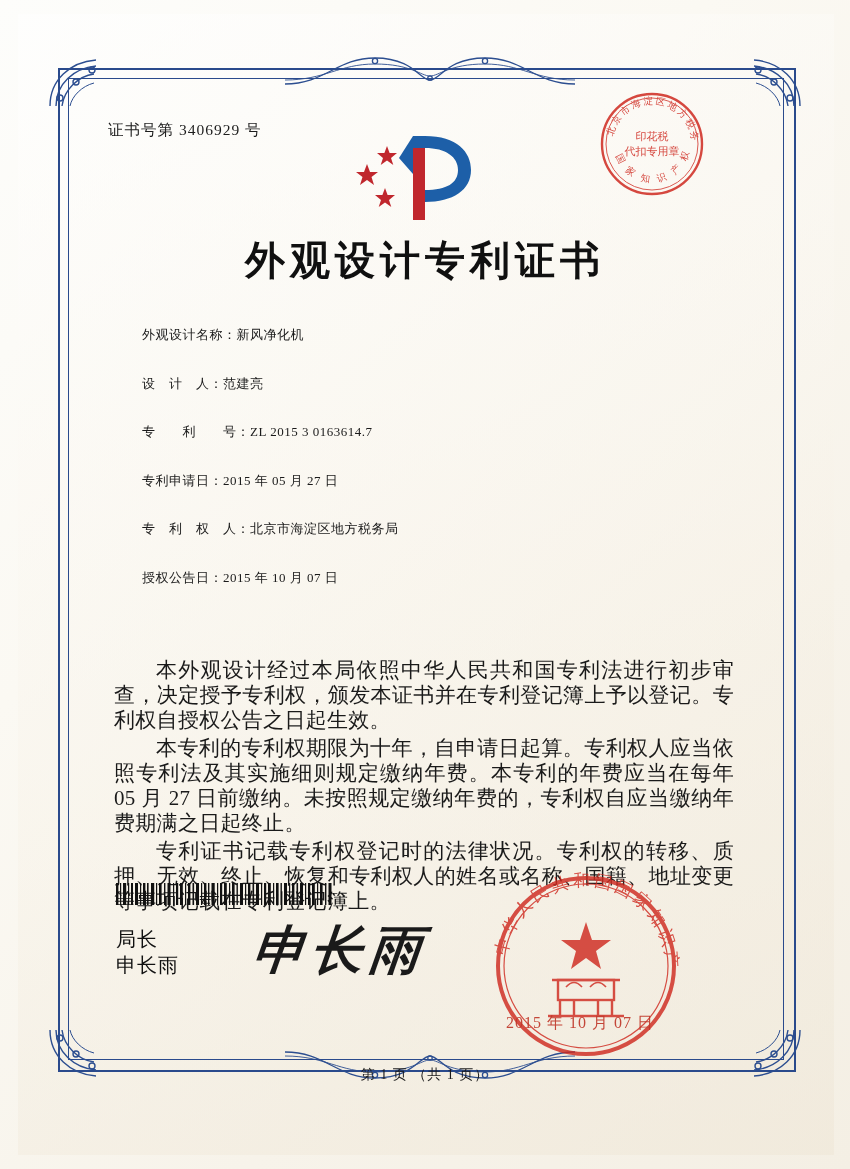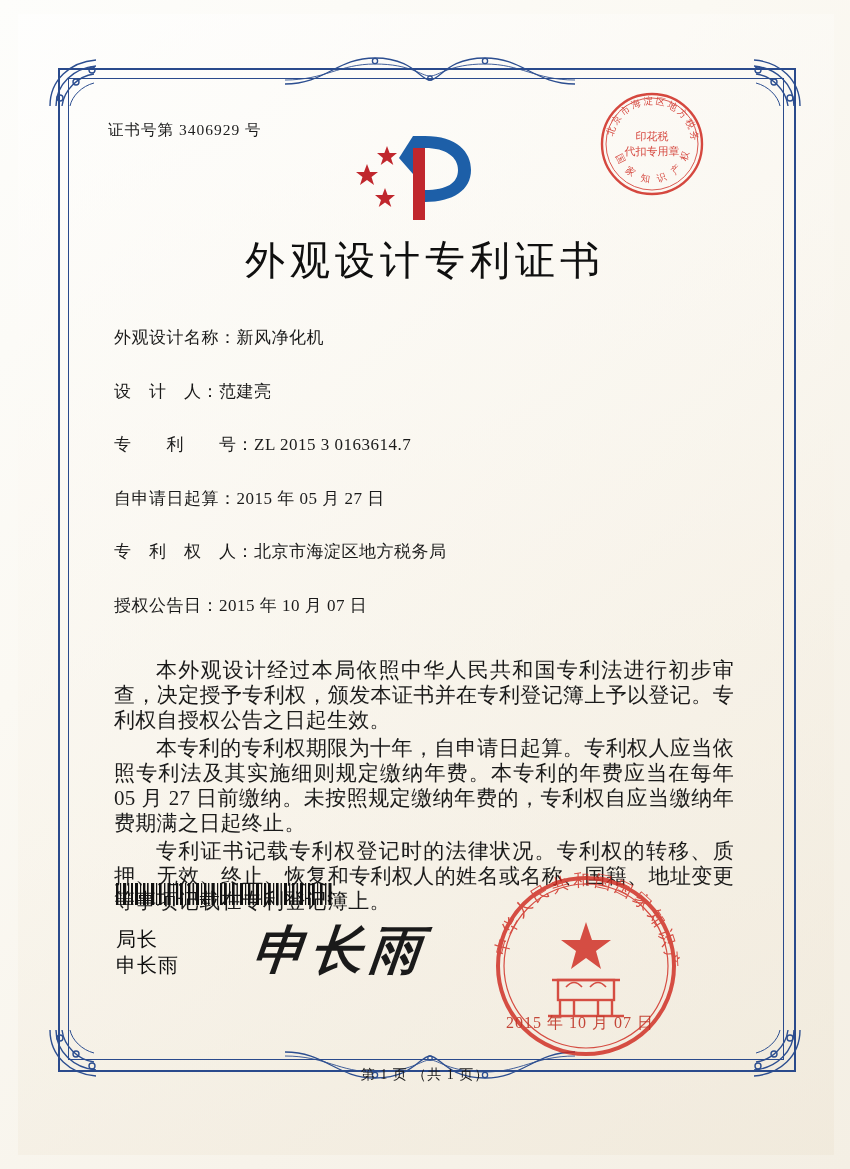--- a/index.html
+++ b/index.html
@@ -75,45 +75,46 @@
     width: 140px; height: 100px;
   }
 
   
   #main-title {
     position: absolute;
     left: 0; top: 155px;
     width: 714px;
     text-align: center;
     font-size: 40px;
-    font-weight: normal;
+    font-weight: bold;
     letter-spacing: 5px;
     color: #101010;
     font-family: "Liberation Serif", serif;
   }
 
   
   #stamp-top {
     position: absolute;
     left: 530px; top: 12px;
     width: 108px; height: 108px;
   }
 
   
   #fields {
     position: absolute;
     left: 46px; top: 248px;
     width: 640px;
   }
   .field-row {
-    font-size: 17px;
+    font-size: 13px;
     color: #1a1a1a;
     margin-bottom: 30.5px;
     letter-spacing: 0.5px;
     white-space: nowrap;
+    margin-left: 28px;
   }
   .field-label {
     display: inline-block;
   }
   .field-value {
     display: inline-block;
   }
 
   
   #paragraphs {
@@ -304,21 +305,21 @@
       <div class="field-row">
         <span class="field-label">外观设计名称：</span><span class="field-value">新风净化机</span>
       </div>
       <div class="field-row">
         <span class="field-label">设　计　人：</span><span class="field-value">范建亮</span>
       </div>
       <div class="field-row">
         <span class="field-label">专　　利　　号：</span><span class="field-value">ZL 2015 3 0163614.7</span>
       </div>
       <div class="field-row">
-        <span class="field-label">自申请日起算：</span><span class="field-value">2015 年 05 月 27 日</span>
+        <span class="field-label">专利申请日：</span><span class="field-value">2015 年 05 月 27 日</span>
       </div>
       <div class="field-row">
         <span class="field-label">专　利　权　人：</span><span class="field-value">北京市海淀区地方税务局</span>
       </div>
       <div class="field-row">
         <span class="field-label">授权公告日：</span><span class="field-value">2015 年 10 月 07 日</span>
       </div>
     </div>
 
     <div id="paragraphs">

